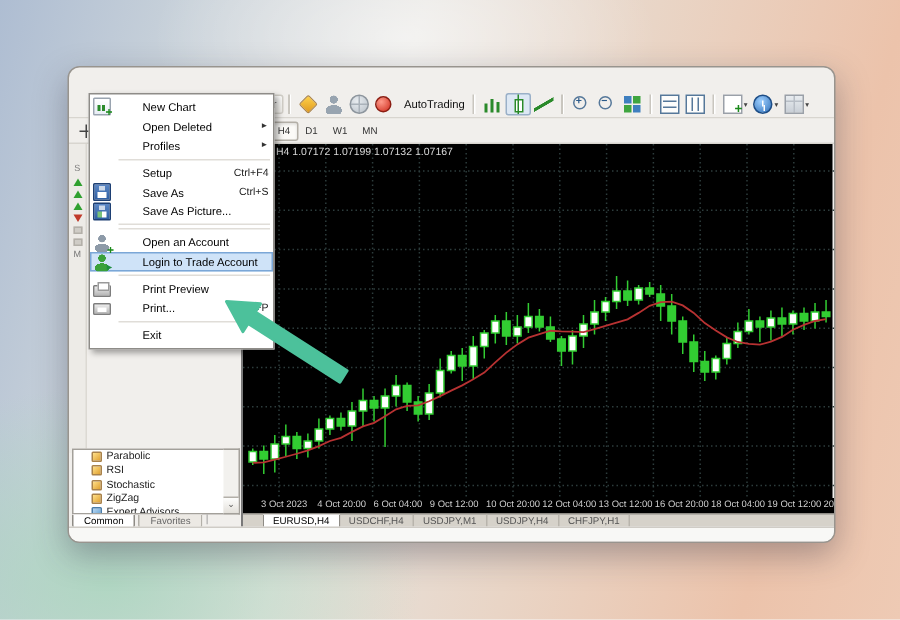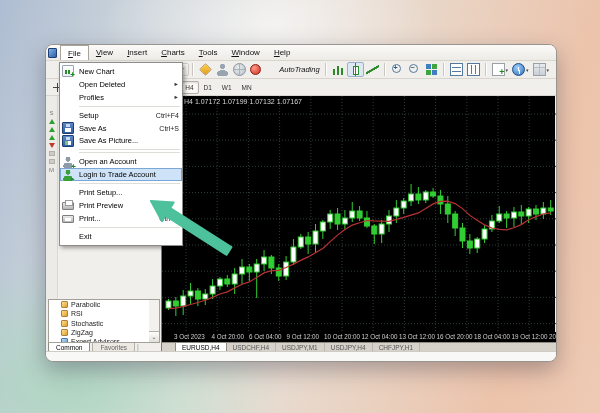--- a/index.html
+++ b/index.html
@@ -30,21 +30,21 @@
     background:#f1efec; border-bottom:1px solid #d8d5cf; }
   #tb1{ top:16px; height:18px; }
   #tb2{ top:34px; height:17px; }
   .new-order{ margin-left:97px; font-size:7.5px; color:#555; border:1px solid #d2cfc8;
     border-radius:2px; padding:1px 4px; background:linear-gradient(#fdfdfc,#efede8); white-space:nowrap;}
   .tb-sep{ width:2px; height:13px; margin:0 3px;
     background:linear-gradient(90deg,#c9c6bf 0 1px,#fff 1px 2px); flex:0 0 2px;}
   .tb-btn{ height:15px; min-width:16px; display:flex; align-items:center; justify-content:center;
     border:1px solid transparent; border-radius:2px; padding:0 1px;}
   .tb-btn.pressed{ border-color:#9ab0c8; background:#dde8f4; }
-  .tb-label{ font-size:7.5px; color:#111; margin-left:18px; white-space:nowrap;font-style:italic;}
+  .tb-label{ font-size:7.5px; color:#111; margin-left:8px; white-space:nowrap;}
   .caret{ font-size:5px; color:#444; margin-left:1px;}
   .ic{ width:13px; height:13px; display:inline-block; position:relative; flex:0 0 13px;}
   .ic-market-watch{ background:linear-gradient(135deg,#ffd24a,#e09a1f); border:1px solid #a9824a;
     border-radius:2px; transform:rotate(45deg) scale(.7);}
   .ic-data-window{ background-image:
       radial-gradient(circle at 50% 26%, #98a4b0 0 2.6px, rgba(0,0,0,0) 2.8px),
       radial-gradient(ellipse 42% 28% at 50% 82%, #98a4b0 0 99%, rgba(0,0,0,0) 100%);}
   .ic-web-terminal{ border-radius:50%; background:
       linear-gradient(#aab2ba 0 0) no-repeat 50% 0/1px 13px,
       linear-gradient(#aab2ba 0 0) no-repeat 0 50%/13px 1px,
@@ -124,21 +124,21 @@
   .charttabs{ position:absolute; left:0; top:246px; width:394px; height:11px; background:#d6d2ca;
     border-top:1px solid #8e8b85; display:flex; align-items:flex-start; padding-left:13px;}
   .chart-tab{ font-size:6.5px; padding:1px 6px; color:#555; border-right:1px solid #b8b4ac; white-space:nowrap;}
   .chart-tab.active{ background:#fff; color:#000; border:1px solid #8e8b85; border-top:none; border-radius:0 0 2px 2px;}
   
   .statusbar{ position:absolute; left:0; right:0; bottom:0; height:10px; background:#f8f8f6;
     border-top:1px solid #cfccc6;}
   
   .file-menu{ position:absolute; left:13px; top:17px; width:124px; background:#fff;
     border:1px solid #8e8c88; box-shadow:2px 2px 4px rgba(0,0,0,.35); z-index:30; padding:2px 0;}
-  .fm-item{ display:flex; align-items:center; height:12.9px; padding:0 3px 0 2px; font-size:7.5px; color:#000;}
+  .fm-item{ display:flex; align-items:center; height:12.9px; padding:0 3px 0 2px; font-size:7.5px; color:#000;gap:16px;}
   .fm-item.hl{ background:#cfe3f8; box-shadow:inset 0 0 0 1px #7ba7d7;}
   .fm-label{ margin-left:5px; white-space:nowrap;}
   .fm-short{ margin-left:auto; font-size:7px; color:#222; padding-left:4px; white-space:nowrap;}
   .fm-sub{ margin-left:auto; font-size:5.5px; color:#333;}
   .fm-sep{ height:1px; background:#e0ddd8; margin:2px 2px 2px 19px;}
   .mi{ width:12px; height:12px; flex:0 0 12px; position:relative; border-radius:1px;}
   .mi-none{ visibility:hidden; }
   .mi-new-chart{ background:linear-gradient(#ffffff,#e8eef6); border:1px solid #9aa4b0;}
   .mi-new-chart::before{ content:""; position:absolute; left:2px; bottom:2px; width:2px; height:4px; background:#2a8a2a;
     box-shadow:3px 0 0 #2a8a2a;}
@@ -167,30 +167,20 @@
   .mi-print-preview::before{ content:""; position:absolute; top:-3px; left:2px; width:6px; height:4px; background:#fff; border:1px solid #9a9a9a;}
   .mi-printer::before{ content:""; position:absolute; bottom:1px; left:2px; width:6px; height:3px; background:#fff;}
   
   .annotation{ position:absolute; left:0; top:0; z-index:40; pointer-events:none;}
 </style>
 </head>
 <body>
 
 <div class="window">
 
-  <div class="menubar" id="menubar">
-    <span class="app-icon"></span>
-  <span class="mb-item open">File</span>
-      <span class="mb-item">View</span>
-      <span class="mb-item">Insert</span>
-      <span class="mb-item">Charts</span>
-      <span class="mb-item">Tools</span>
-      <span class="mb-item">Window</span>
-      <span class="mb-item">Help</span>
-    </div>
 
   <div class="tbrow" id="tb1">
     <span class="new-order">New Order</span>
     <span class="tb-sep"></span>
     <span id="tb1icons" style="display:flex;align-items:center;">
         <span class="tb-btn">
           <i class="ic ic-market-watch"></i>
         </span>
         <span class="tb-btn">
           <i class="ic ic-data-window"></i>
@@ -504,24 +494,20 @@
       <div class="fm-item">
         <span class="mi mi-account-add"></span>
         <span class="fm-label">Open an Account</span>
       </div>
       <div class="fm-item hl">
         <span class="mi mi-login-trade"></span>
         <span class="fm-label">Login to Trade Account</span>
       </div>
       <div class="fm-sep"></div>
       <div class="fm-item">
-        <span class="mi mi-none"></span>
-        <span class="fm-label">Print Setup...</span>
-      </div>
-      <div class="fm-item">
         <span class="mi mi-print-preview"></span>
         <span class="fm-label">Print Preview</span>
       </div>
       <div class="fm-item">
         <span class="mi mi-printer"></span>
         <span class="fm-label">Print...</span>
         <span class="fm-short">Ctrl+P</span>
       </div>
       <div class="fm-sep"></div>
       <div class="fm-item">

